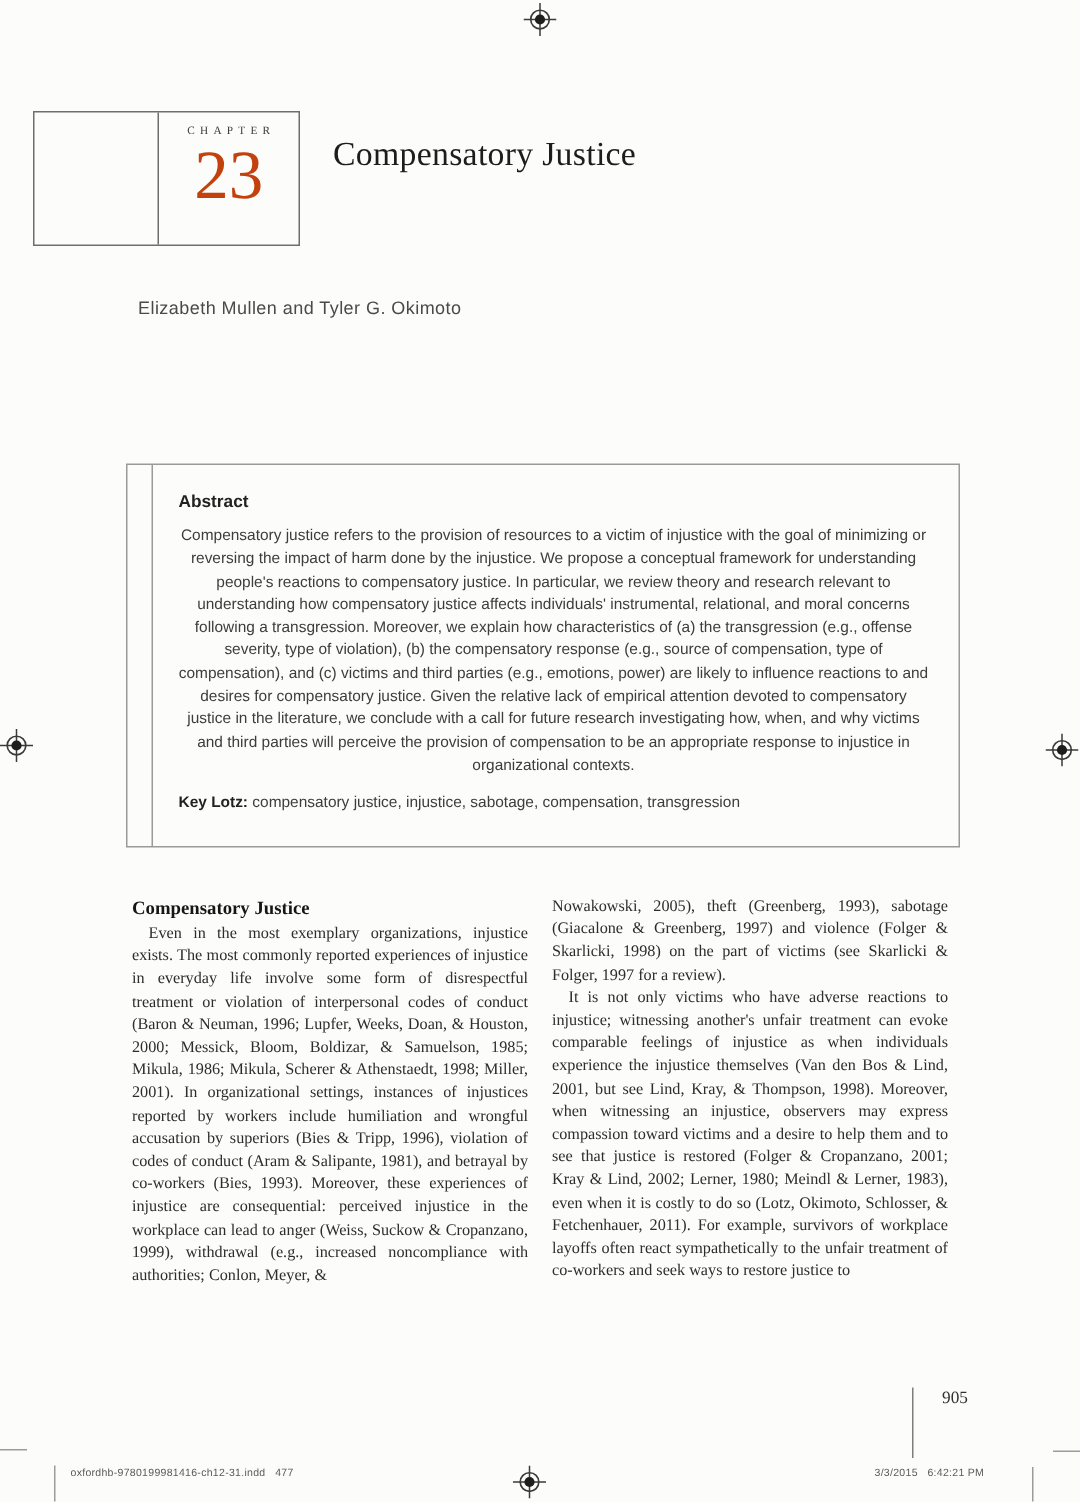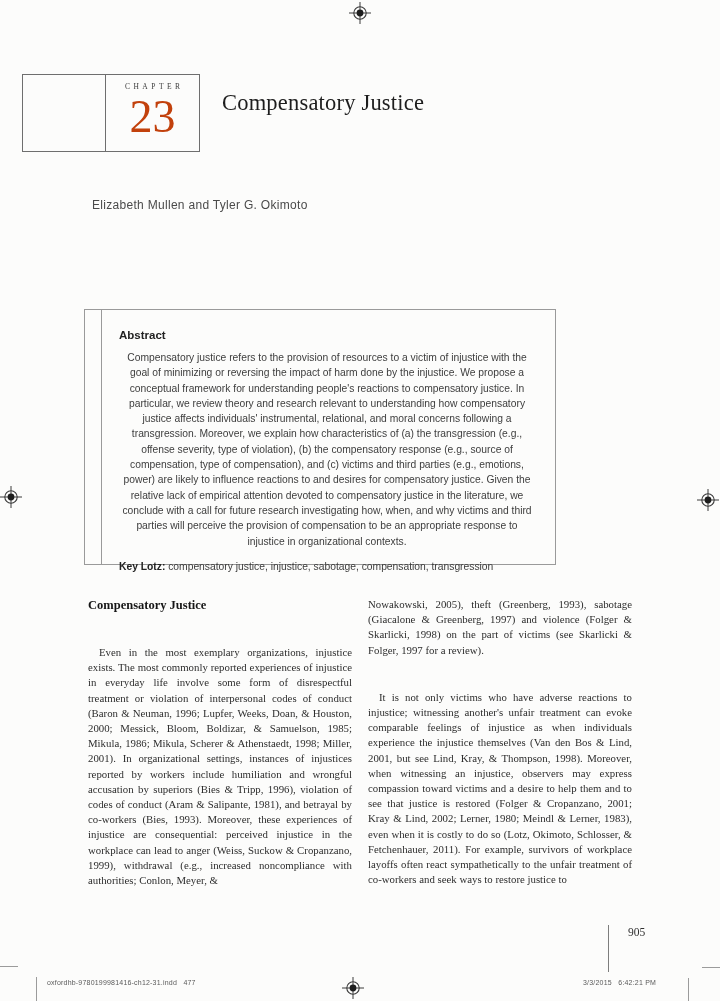--- a/index.html
+++ b/index.html
@@ -15,21 +15,21 @@
 
   
   .regmark { width:22px; height:22px; }
   .regmark svg { display:block; }
 
   
   .cropline { background:#9b9b9b; }
 
   
   .chapter-box {
-    left:22px; top:74px; width:178px; height:78px;
+    left:22px; top:74px; width:178px; height:90px;
     border:1px solid #6e6e6e;
     display:flex;
   }
   .chapter-box .cell-left { width:83px; border-right:1px solid #6e6e6e; }
   .chapter-box .cell-right {
     flex:1; display:flex; flex-direction:column; align-items:center; justify-content:flex-start;
     padding-top:7px;
   }
   .chapter-label {
     font-family:"Liberation Serif", serif;
@@ -46,21 +46,21 @@
     font-size:22.5px; color:#1d1d1d; letter-spacing:0.2px;
   }
   .authors {
     left:92px; top:198px;
     font-family:"Liberation Sans", sans-serif;
     font-size:12px; color:#4a4a4a; letter-spacing:0.3px;
   }
 
   
   .abstract-box {
-    left:84px; top:309px; width:472px; height:256px;
+    left:84px; top:309px; width:556px; height:256px;
     border:1px solid #9a9a9a;
   }
   .abstract-box .inner-rule {
     position:absolute; left:16px; top:0; bottom:0; width:1px; background:#9a9a9a;
   }
   .abstract-content {
     position:absolute; left:34px; top:19px; right:20px;
     font-family:"Liberation Sans", sans-serif;
     color:#3d3d3d;
   }
@@ -76,21 +76,21 @@
   .abstract-keywords .kw-label { font-weight:bold; color:#222; }
 
   
   .col { top:597px; width:264px; font-size:10.8px; line-height:15.2px; text-align:justify; color:#2d2d2d; }
   .col-left  { left:88px; }
   .col-right { left:368px; }
   .section-heading {
     font-weight:bold; font-size:12.5px; line-height:16px; text-align:left; color:#161616;
     margin-bottom:2px;
   }
-  .para-indent { text-indent:11px;margin-top:32px; }
+  .para-indent { text-indent:11px; }
 
   
   .folio-rule { left:608px; top:925px; width:1px; height:47px; background:#7d7d7d; }
   .folio-number { left:628px; top:926px; font-size:11.5px; color:#303030; font-family:"Liberation Serif", serif; }
   .footer-slug {
     left:47px; top:979px;
     font-family:"Liberation Sans", sans-serif;
     font-size:7px; color:#5a5a5a; letter-spacing:0.2px;
   }
   .footer-datetime {

